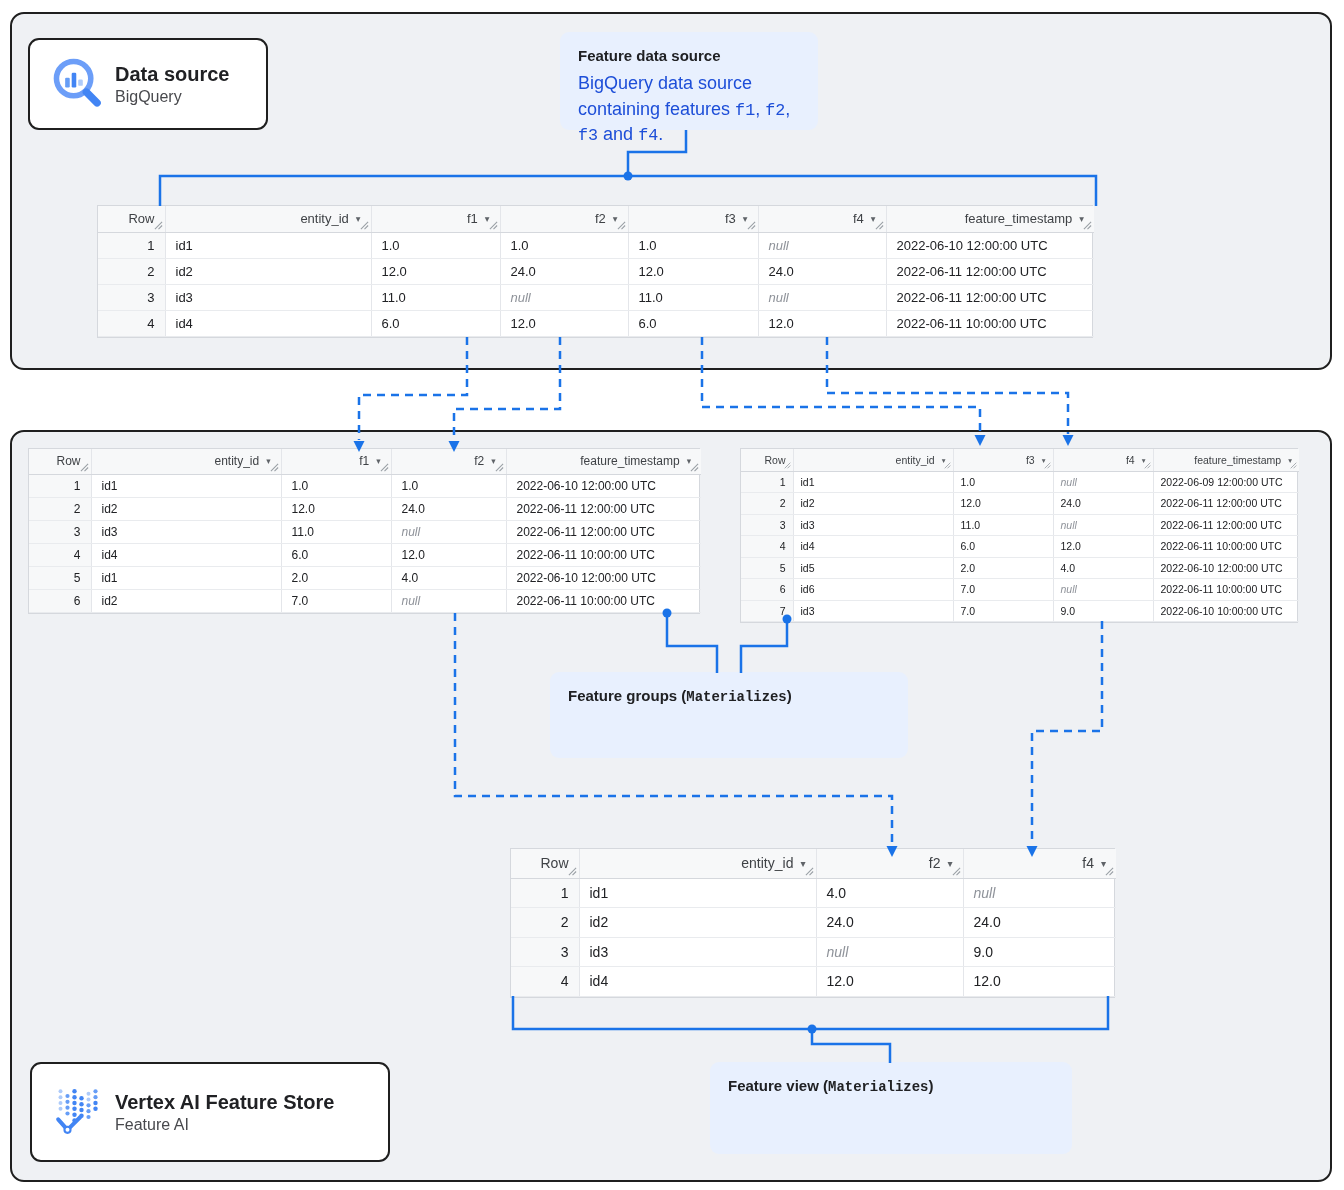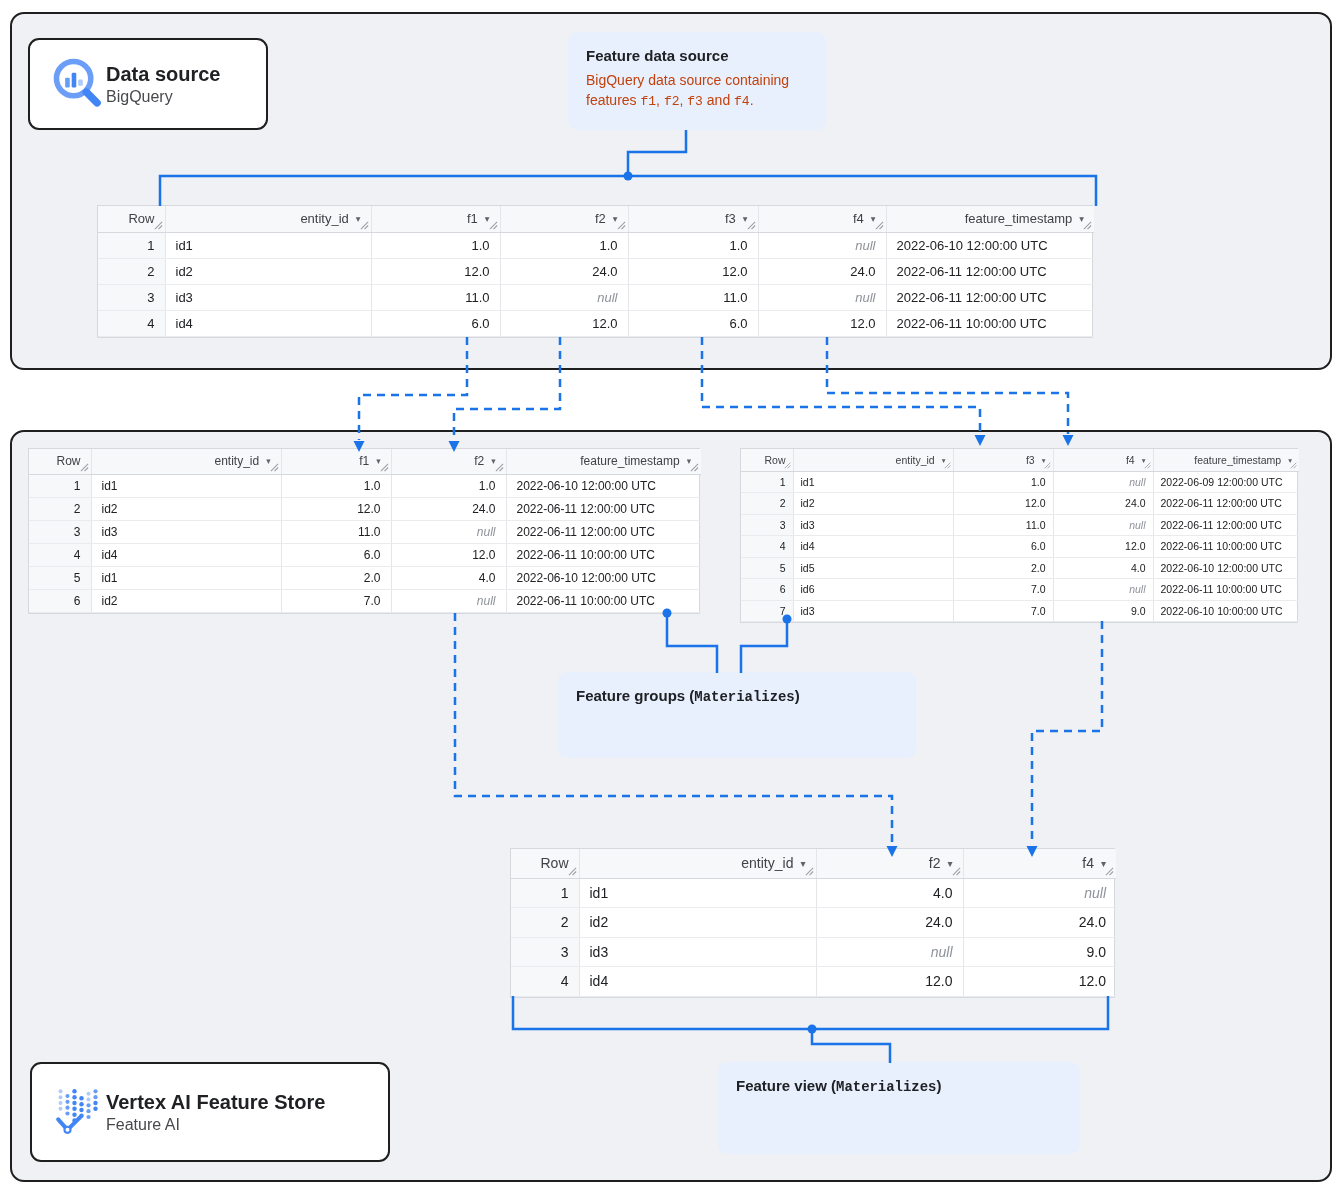--- a/index.html
+++ b/index.html
@@ -6,46 +6,46 @@
   .page{position:relative;width:1344px;height:1190px;background:#ffffff;
         font-family:"Liberation Sans",sans-serif;color:#202124;overflow:hidden;}
 
   
   .container{position:absolute;background:#eff1f4;border:2px solid #1f1f1f;border-radius:14px;box-sizing:border-box;}
   #container-top{left:10px;top:12px;width:1322px;height:358px;}
   #container-bottom{left:10px;top:430px;width:1322px;height:752px;}
 
   
   .card{position:absolute;background:#ffffff;border:2px solid #1f1f1f;border-radius:11px;
-        box-sizing:border-box;display:flex;align-items:center;padding:0 18px;gap:0;}
+        box-sizing:border-box;display:flex;align-items:center;padding:0 18px;gap:9px;}
   #card-data-source{left:28px;top:38px;width:240px;height:92px;}
   #card-feature-store{left:30px;top:1062px;width:360px;height:100px;}
   .card-title{font-size:20px;font-weight:700;color:#202124;line-height:1.15;}
   .card-subtitle{font-size:16px;color:#48494d;margin-top:2px;}
 
   
   .callout{position:absolute;background:#e8f0fe;border-radius:9px;box-sizing:border-box;
-           padding:15px 18px;color:#202124;margin-left:8px;}
+           padding:15px 18px;color:#202124;}
   #callout-feature-data-source{left:560px;top:32px;width:258px;height:98px;}
   #callout-feature-groups{left:550px;top:672px;width:358px;height:86px;}
   #callout-feature-view{left:710px;top:1062px;width:362px;height:92px;}
   .callout-title{font-size:15px;font-weight:700;margin-bottom:7px;}
-  .callout-body{font-size:14px;color:#c2410c;line-height:1.42;}
+  .callout-body{font-size:18px;color:#1d4ed8;line-height:1.42;}
   .mono{font-family:"Liberation Mono",monospace;font-size:0.93em;}
 
   
   .sheet{position:absolute;background:#ffffff;border:1px solid #d5d8dd;box-sizing:border-box;}
   .sheet table{border-collapse:collapse;table-layout:fixed;width:100%;}
   .sheet th,.sheet td{box-sizing:border-box;border-right:1px solid #e4e6ea;border-bottom:1px solid #e9ebee;
         padding:0 10px;white-space:nowrap;overflow:hidden;}
   .sheet th:last-child,.sheet td:last-child{border-right:none;}
   .sheet thead th{background:#f7f8f9;color:#3f4246;font-weight:500;text-align:right;position:relative;
         border-bottom:1px solid #d5d8dd;}
   .sheet td.rownum{background:#f7f8f9;text-align:right;}
-  .sheet td.al-r{text-align:right;}
+  .sheet td.al-r{}
   .sheet td.al-l{text-align:left;}
   .sheet td.nullcell{font-style:italic;color:#8e9299;}
   .sort{color:#5f6368;font-size:0.72em;margin-left:7px;vertical-align:1px;}
   .hatch{position:absolute;right:2px;bottom:2px;line-height:0;}
 
   #t-source{left:97px;top:205px;width:996px;font-size:13px;}
   #t-source th{height:26px;} #t-source td{height:26px;}
   #t-g1{left:28px;top:448px;width:672px;font-size:12px;}
   #t-g1 th{height:25px;} #t-g1 td{height:23px;}
   #t-g2{left:740px;top:448px;width:558px;font-size:10.5px;}

